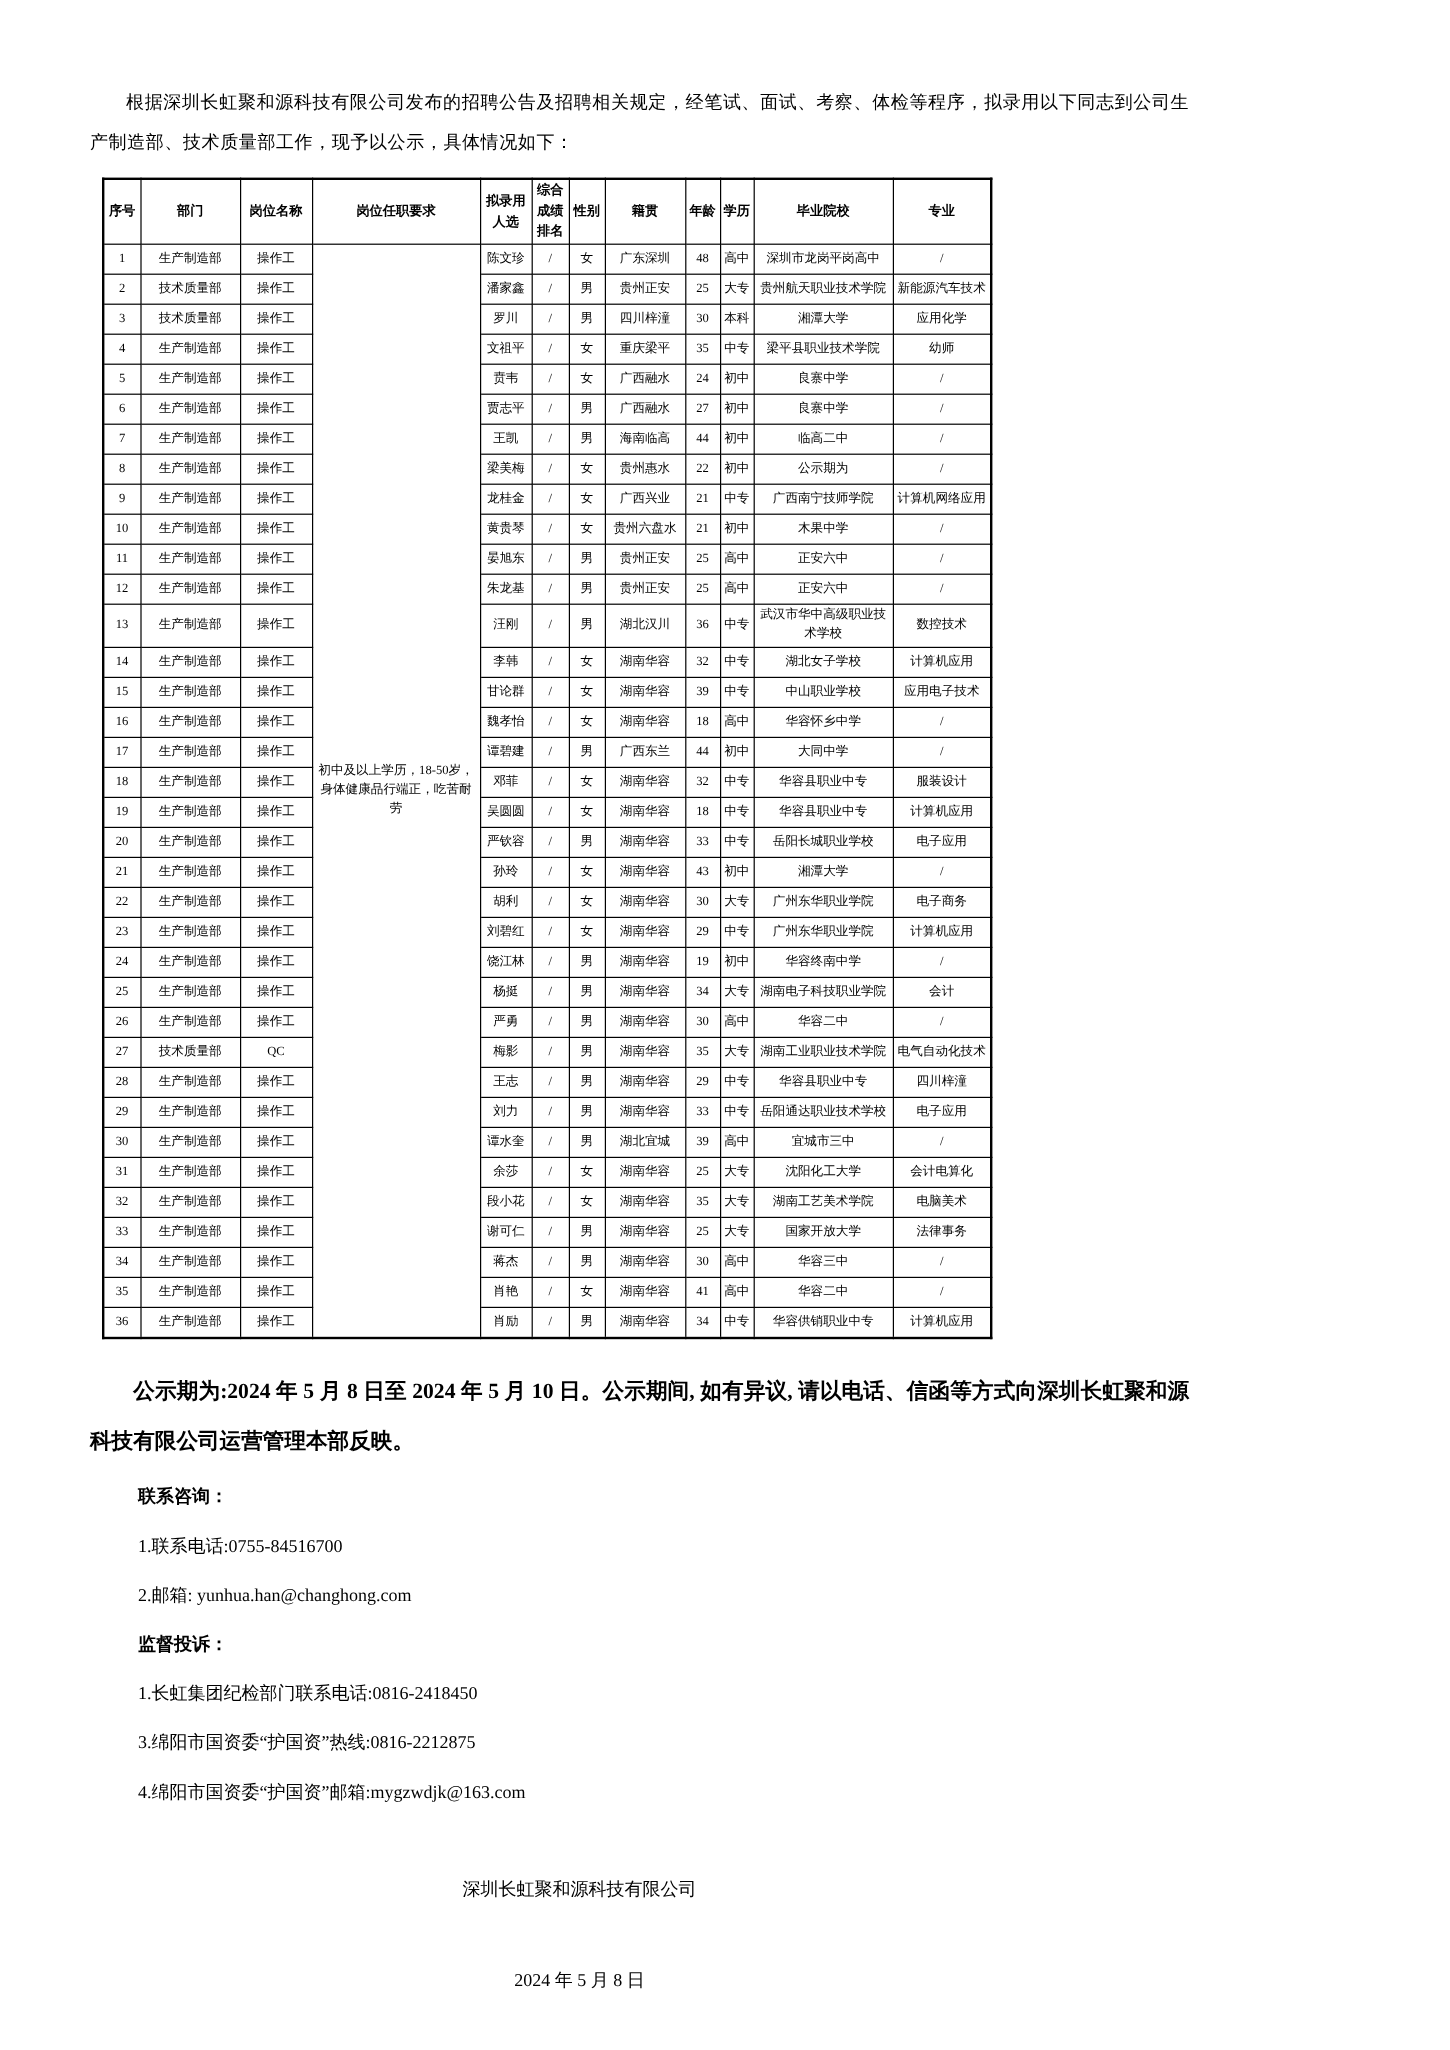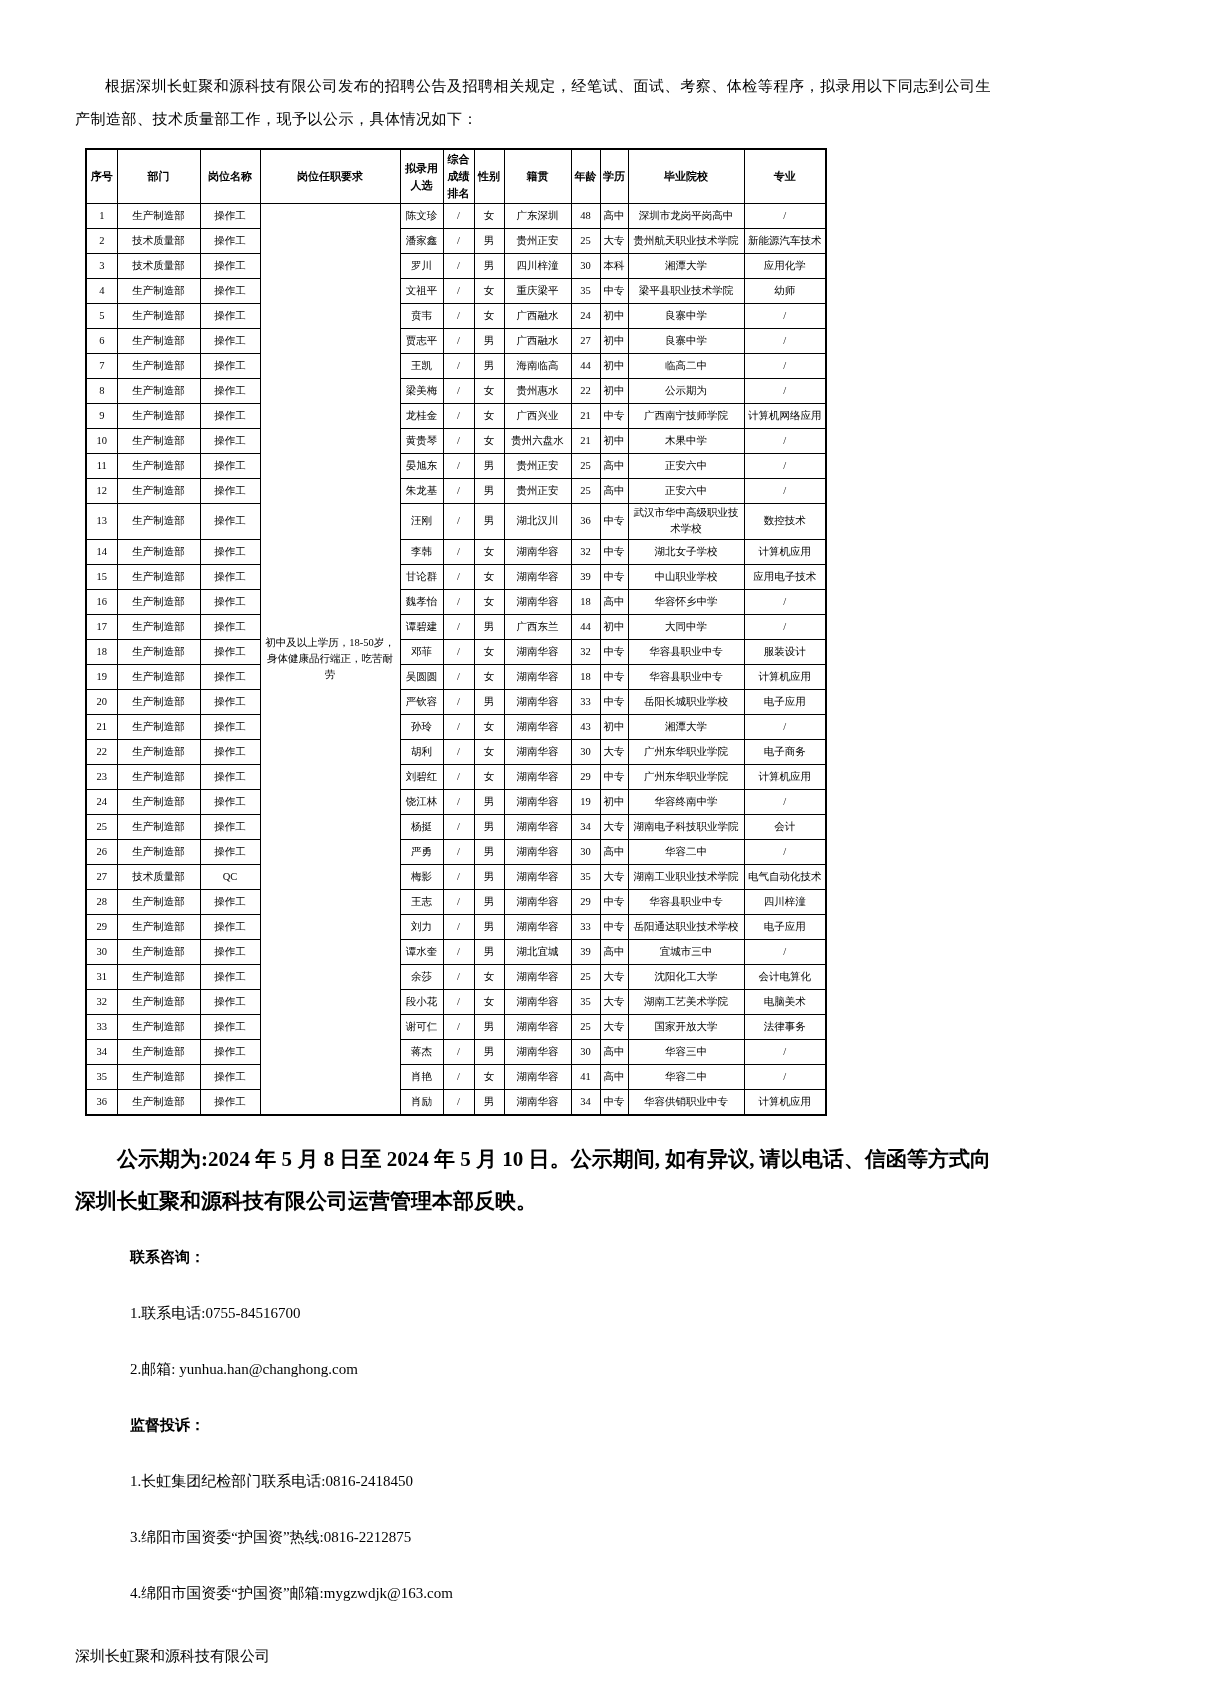--- a/index.html
+++ b/index.html
@@ -48,30 +48,30 @@
   td.req-cell{
     text-align:left;
     vertical-align:middle;
     padding:0 9px;
     font-size:10.5px;
     line-height:22px;
   }
   .footer{margin-top:22px;font-size:15px;}
   .notice{
     font-weight:bold;
-    font-size:21px;
+    font-size:18px;
     line-height:42px;
     text-indent:2em;
     text-align:justify;
     margin:0;
   }
   .contact-block{margin-top:6px;padding-left:40px;}
-  .contact-block p{margin:15px;line-height:41px;font-size:15px;}
+  .contact-block p{margin:0;line-height:41px;font-size:15px;}
   .block-title{font-weight:bold;}
-  .signature-block{margin-top:30px;text-align:left;padding-right:100px;}
+  .signature-block{margin-top:48px;text-align:center;padding-right:100px;}
   .signature-block p{margin:0;font-size:15px;}
   .signature-company{line-height:24px;}
   .signature-date{margin-top:52px !important;line-height:24px;}
 </style>
 </head>
 <body>
 
 <div class="page">
 
   <p class="intro">根据深圳长虹聚和源科技有限公司发布的招聘公告及招聘相关规定，经笔试、面试、考察、体检等程序，拟录用以下同志到公司生产制造部、技术质量部工作，现予以公示，具体情况如下：</p>

